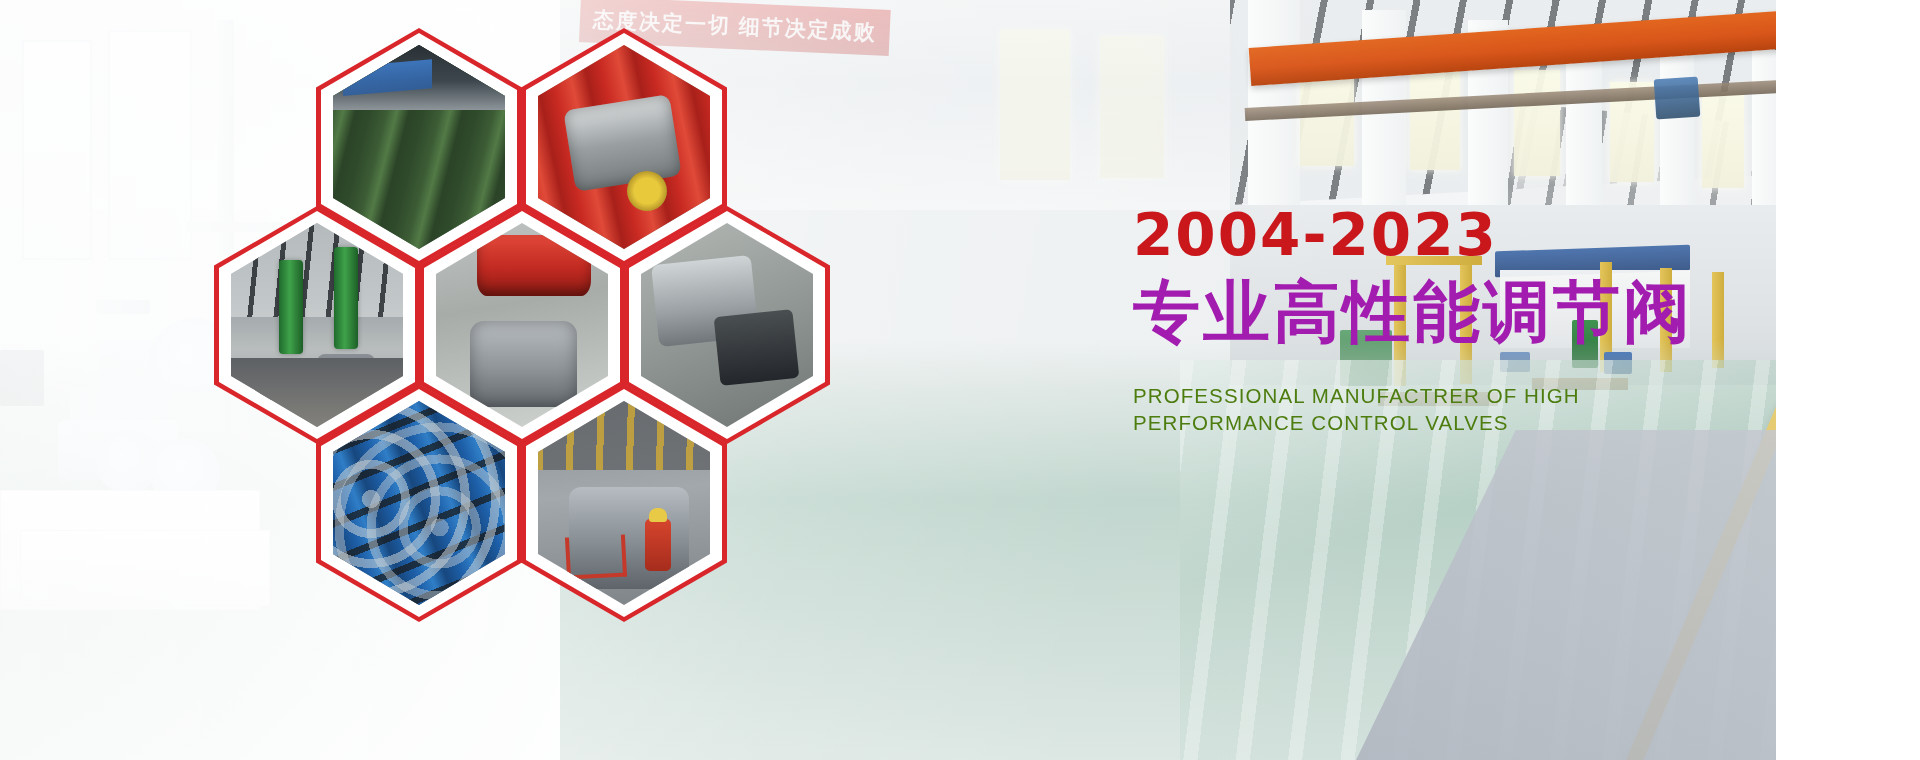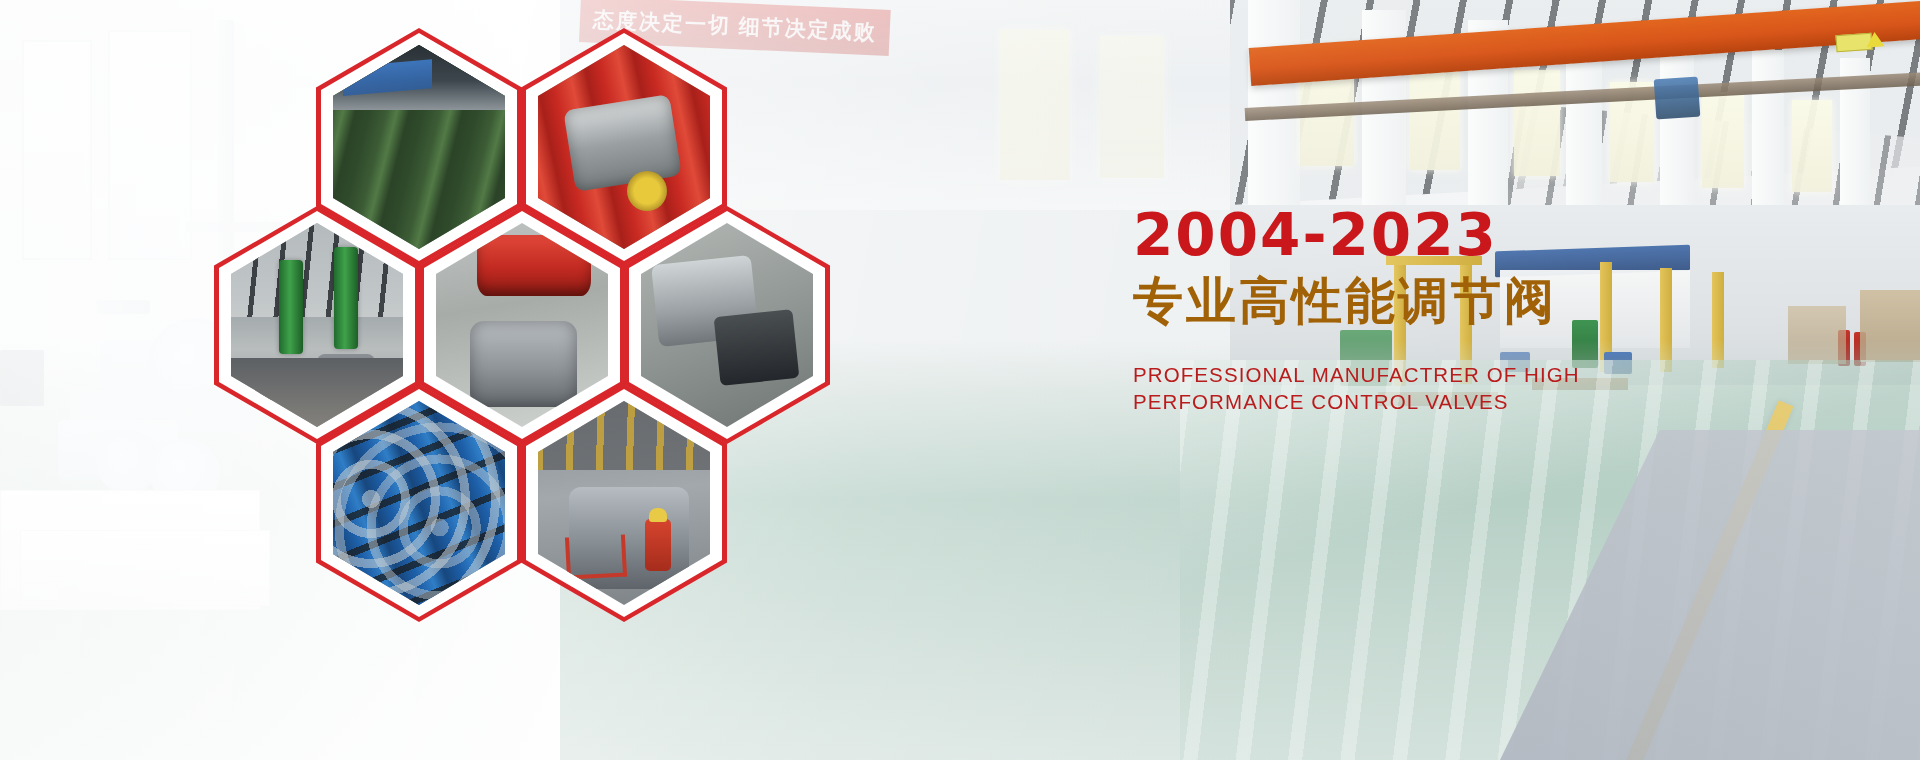--- a/index.html
+++ b/index.html
@@ -1,19 +1,19 @@
 <!DOCTYPE html>
 <html><head>
 <meta charset="utf-8">
 <style>
   * { margin:0; padding:0; box-sizing:border-box; }
   html,body { width:1920px; height:760px; overflow:hidden; background:#fff;
     font-family:"Liberation Sans","DejaVu Sans",sans-serif; }
 
-  #stage { position:relative; width:1920px; height:760px; overflow:hidden; background:#eef1f2; }
+  #stage { position:relative; width:1776px; height:760px; overflow:hidden; background:#eef1f2; }
 
   
   .bg { position:absolute; inset:0; overflow:hidden; }
 
   
   .bg-ceiling{
     position:absolute; left:0; top:0; width:100%; height:210px;
     background:
       linear-gradient(180deg,#f2f4f5 0%,#eceff1 40%,#f4f6f7 100%);
   }
@@ -327,26 +327,26 @@
     border:4px solid #c5392a; border-top:none; transform:rotate(-3deg);
   }
 
   
   .textblock{ position:absolute; left:1133px; top:205px; width:640px; }
   .years{
     font-size:58px; font-weight:800; color:#c9171c; letter-spacing:2px;
     line-height:1.05; font-family:"DejaVu Sans","Liberation Sans",sans-serif;
   }
   .cn1,.cn2{
-    font-size:50px; font-weight:700; color:#a16207; letter-spacing:3px;
+    font-size:67px; font-weight:700; color:#a21caf; letter-spacing:3px;
     line-height:1.26; font-family:"DejaVu Sans","Liberation Sans",sans-serif;
   }
   .cn1{ margin-top:4px; }
   .en{
-    margin-top:28px; color:#b91c1c; font-size:20.5px; letter-spacing:1.1px;
+    margin-top:28px; color:#4d7c0f; font-size:20.5px; letter-spacing:1.1px;
     line-height:1.32; font-weight:400;
     font-family:"Liberation Sans","DejaVu Sans",sans-serif;
   }
 </style>
 </head>
 <body>
 
 <div id="stage">
 
   <div class="bg">

